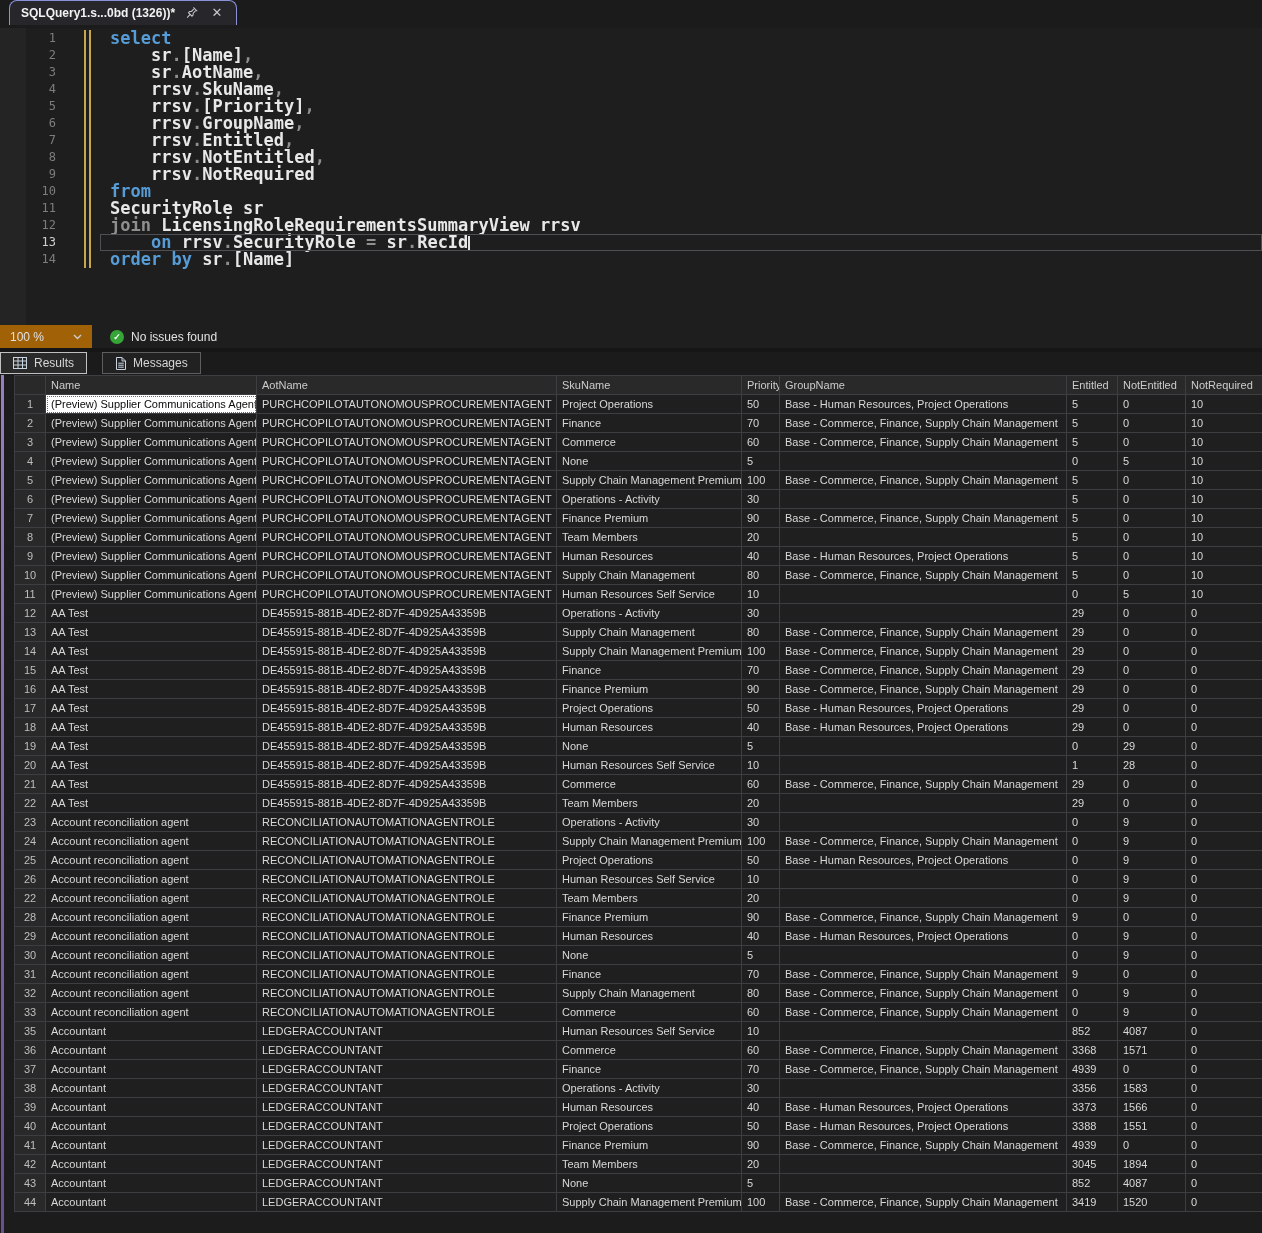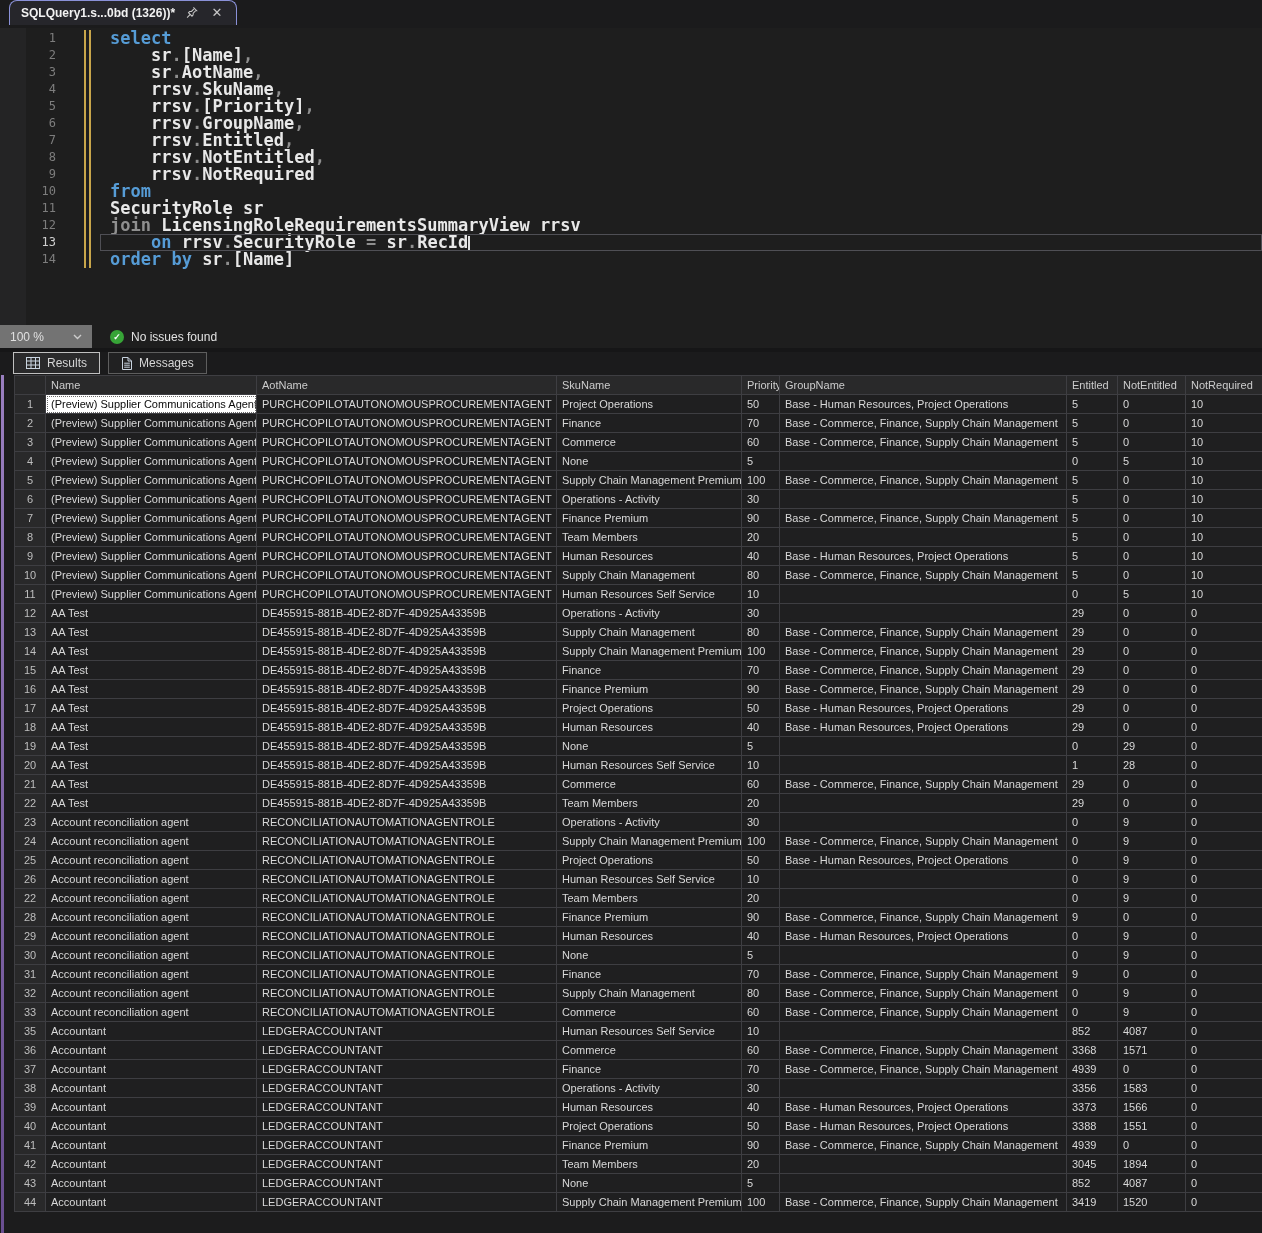--- a/index.html
+++ b/index.html
@@ -31,34 +31,34 @@
   .code-line-current::before{content:"";position:absolute;left:100px;right:0;top:0;bottom:0;
         border:1px solid #4f4f55;box-sizing:border-box;}
   .tk-k{color:#569cd6;}
   .tk-id{color:#e8e8e8;}
   .tk-pun{color:#8f8f8f;}
   .caret{display:inline-block;width:2px;height:14px;background:#e0e0e0;vertical-align:-2px;}
 
   
   .ed-status{position:absolute;left:0;top:325px;width:100%;height:23px;background:#1e1e1e;
              display:flex;align-items:center;font-size:12px;}
-  .zoom-box{width:92px;height:23px;background:#737373;display:flex;align-items:center;
+  .zoom-box{width:92px;height:23px;background:#a16207;display:flex;align-items:center;
             justify-content:space-between;padding:0 10px;box-sizing:border-box;color:#e0e0e0;}
   .status-item{display:flex;align-items:center;gap:7px;margin-left:18px;color:#e2e2e2;}
   .check-circle{width:14px;height:14px;border-radius:50%;background:#37a437;color:#fff;
                 display:flex;align-items:center;justify-content:center;font-size:9px;font-weight:bold;}
 
   
   .splitter{position:absolute;left:0;top:348px;width:100%;height:4px;background:#161617;}
   .res-tabstrip{position:absolute;left:0;top:352px;width:100%;height:23px;background:#1b1b1c;
-                display:flex;align-items:flex-start;padding-left:13px;box-sizing:border-box;}
+                display:flex;align-items:flex-start;box-sizing:border-box;}
   .res-tab{height:22px;display:flex;align-items:center;gap:7px;padding:0 12px;font-size:12px;
            color:#d6d6d6;box-sizing:border-box;}
   .res-tab.active{background:#2a2a2b;border:1px solid #c0c0c0;}
-  .res-tab.inactive{background:#212122;border:1px solid #5e5e5e;margin-left:8px;}
+  .res-tab.inactive{background:#212122;border:1px solid #5e5e5e;margin-left:15px;}
 
   
   .grid-wrap{position:absolute;left:0;top:375px;width:100%;height:858px;background:#1c1c1d;padding-left:14px;}
   .purple-strip{position:absolute;left:1px;top:0;bottom:0;width:3px;
                 background:linear-gradient(#9a7fc0,#6a4f91);}
   table.grid{position:absolute;left:14px;top:0;width:1248px;border-collapse:collapse;
              table-layout:fixed;font-size:11px;}
   .grid th,.grid td{height:18px;padding:0 5px;border:1px solid #3e3e42;white-space:nowrap;
              overflow:hidden;text-align:left;font-weight:normal;box-sizing:content-box;}
   .grid th{background:#29292a;color:#cccccc;}

